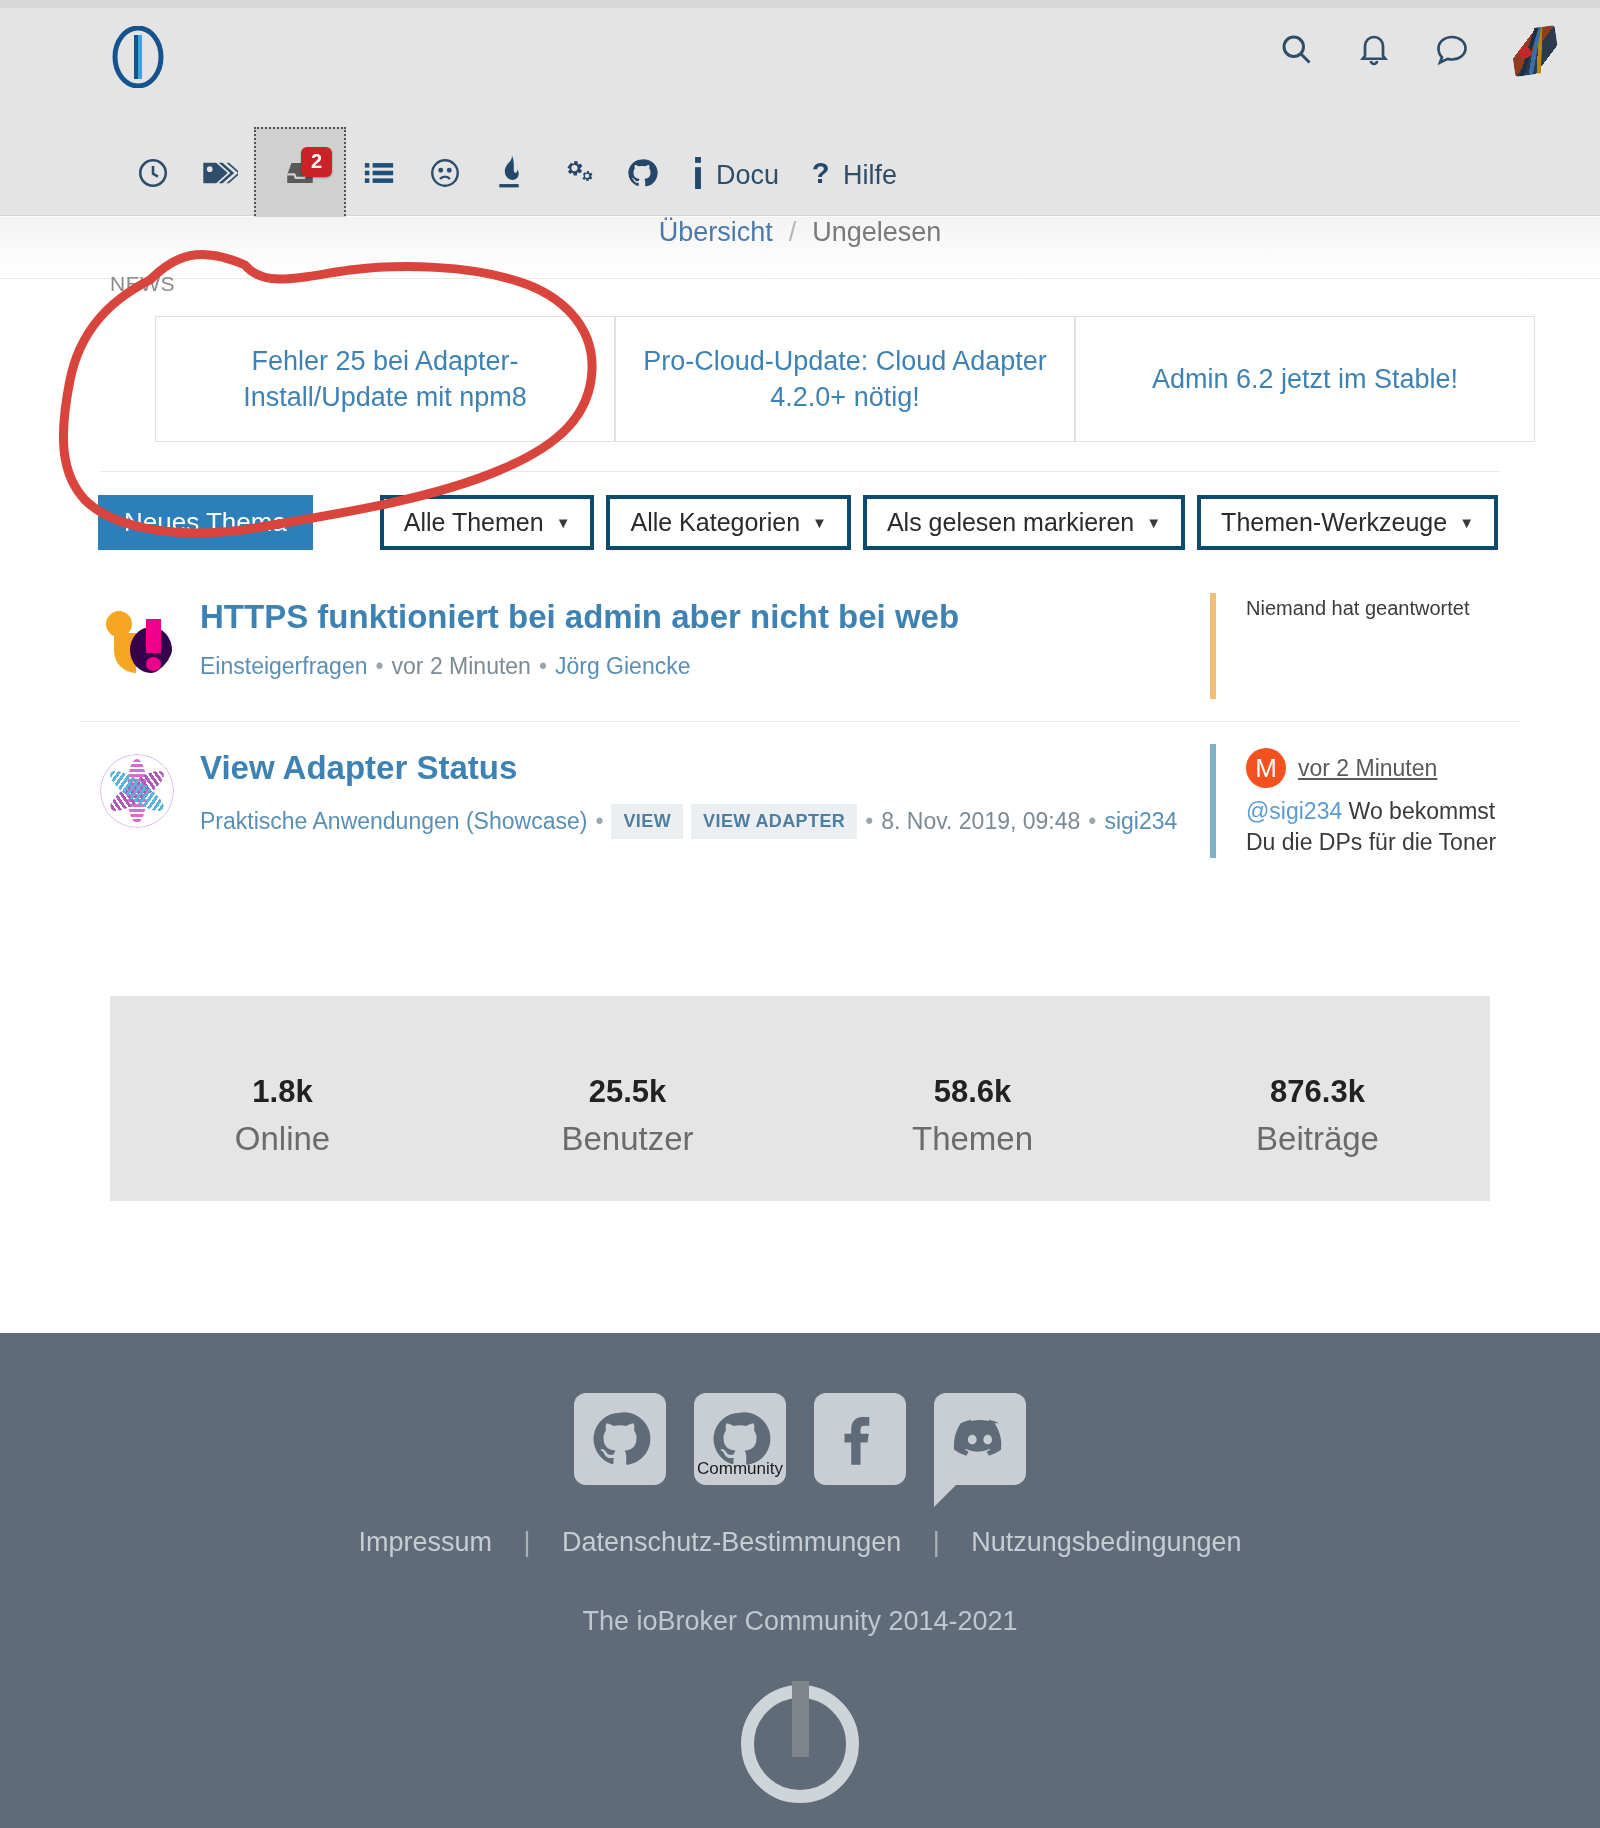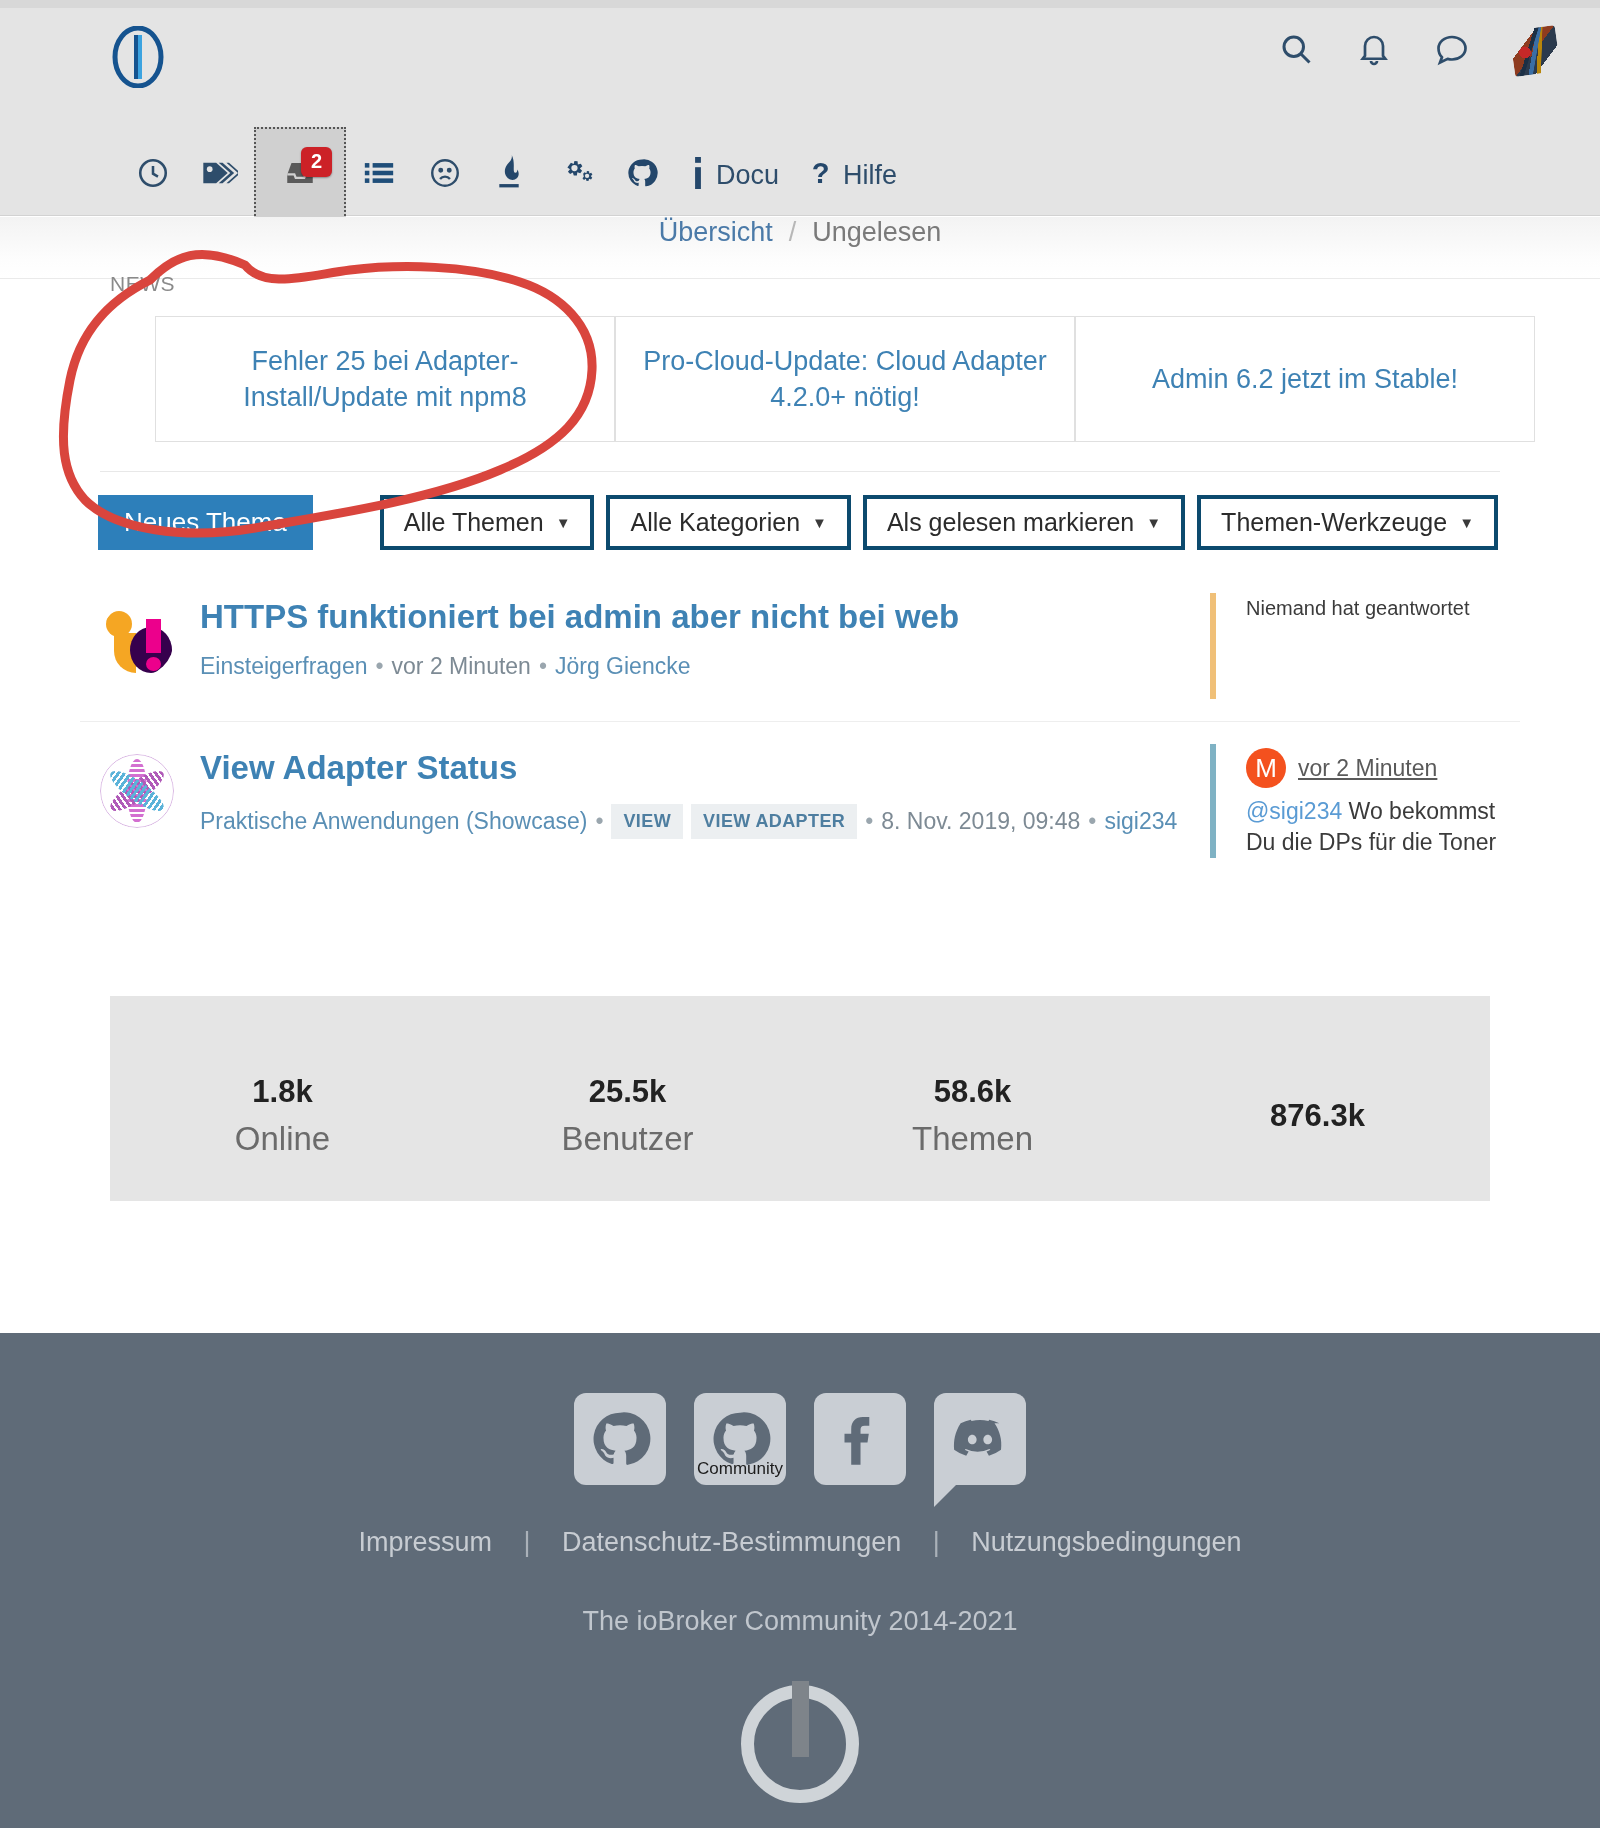--- a/index.html
+++ b/index.html
@@ -566,20 +566,21 @@
     <div class="stat">
       <div class="stat-num">25.5k</div>
       <div class="stat-lbl">Benutzer</div>
     </div>
     <div class="stat">
       <div class="stat-num">58.6k</div>
       <div class="stat-lbl">Themen</div>
     </div>
     <div class="stat">
       <div class="stat-num">876.3k</div>
+      <div class="stat-lbl">Beiträge</div>
     </div>
   </div>
 
 </div>
 
 <div class="footer">
 
   <div class="social-row">
     <div class="social-btn">
       <svg width="62" height="62" viewBox="0 0 24 24" fill="#5f6b78">

